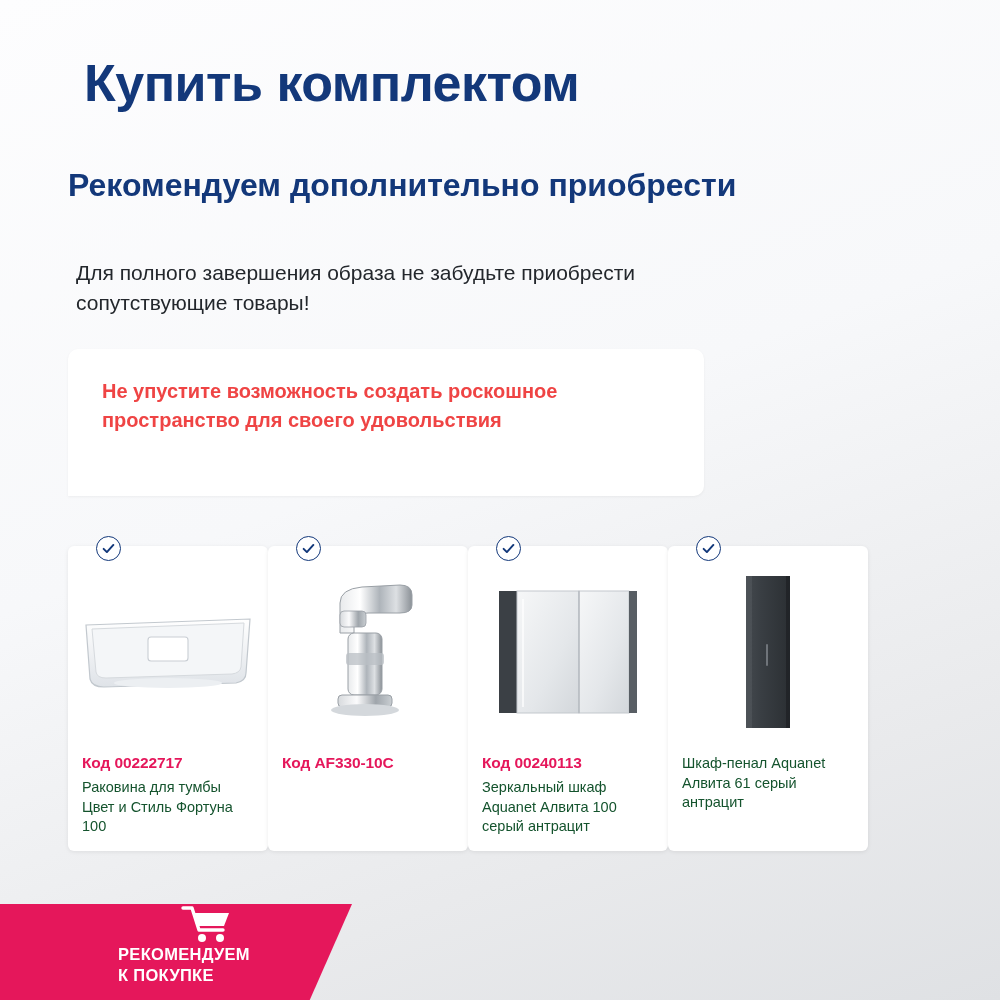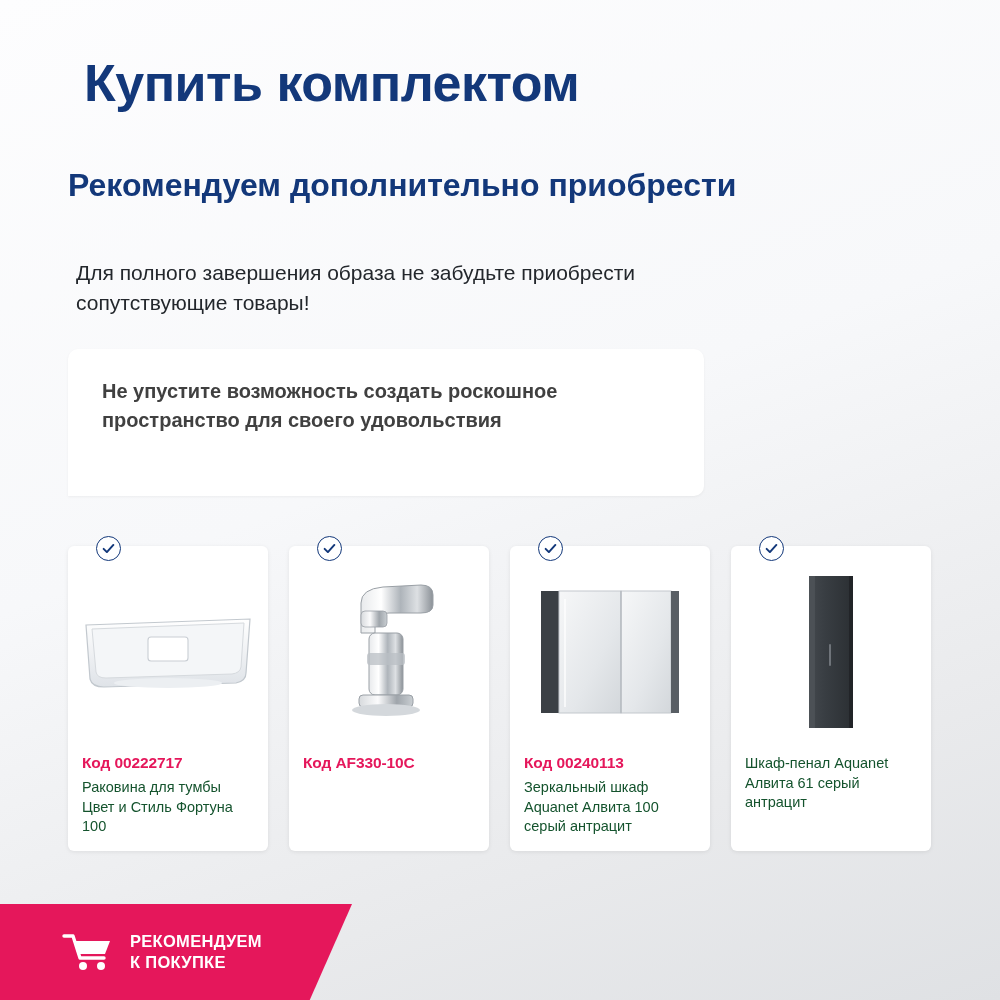--- a/index.html
+++ b/index.html
@@ -49,31 +49,30 @@
     background: #ffffff;
     border-radius: 10px 10px 10px 0;
     box-shadow: 0 1px 3px rgba(0,0,0,0.05);
   }
   .highlight-text {
     position: absolute;
     left: 34px; top: 28px;
     width: 560px;
     font-size: 20px;
     font-weight: bold;
-    color: #404040;
+    color: #ef4444;
     line-height: 1.45;
   }
 
   
   .cards {
     position: absolute;
     left: 68px; top: 546px;
     width: 864px;
     display: flex;
-    gap: 21px;
   }
   .card {
     position: relative;
     width: 200px;
     background: #ffffff;
     border-radius: 6px;
     box-shadow: 0 1px 4px rgba(0,0,0,0.08);
     padding-bottom: 14px;
   }
   .check {
@@ -116,20 +115,21 @@
   
   .banner {
     position: absolute;
     left: 0; bottom: 0;
     width: 352px;
     height: 96px;
     background: #e5175b;
     display: flex;
     align-items: center;
     clip-path: polygon(0 0, 100% 0, 88% 100%, 0 100%);
+    flex-direction: column;
   }
   .cart-icon {
     margin-left: 62px;
     width: 52px; height: 40px;
     flex: none;
   }
   .banner-text {
     margin-left: 16px;
     color: #ffffff;
     font-weight: bold;

